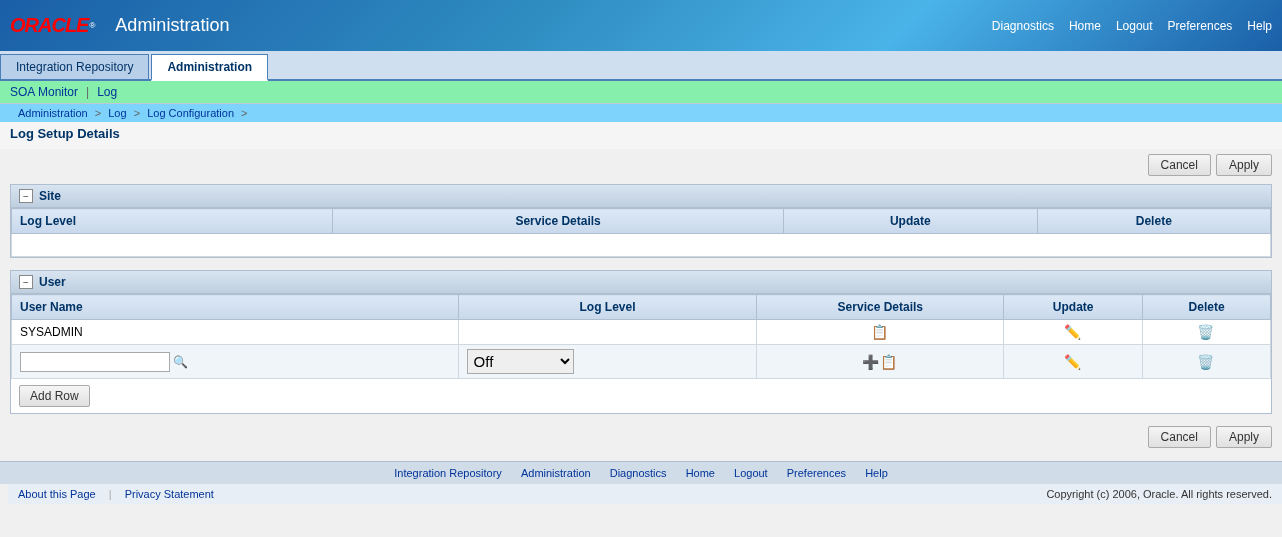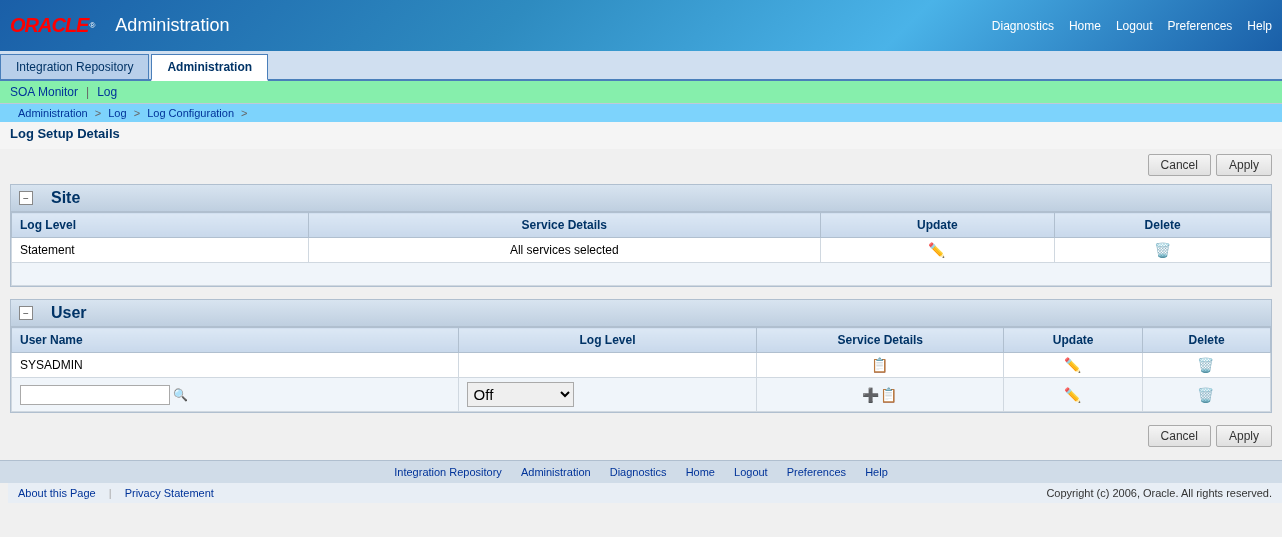--- a/index.html
+++ b/index.html
@@ -143,22 +143,21 @@
       display: inline-flex;
       align-items: center;
       justify-content: center;
       font-size: 10px;
       cursor: pointer;
       color: #444;
     }
     .section-title {
       font-weight: bold;
       color: #003366;
-      font-size: 16px;
-      margin-left: 12px;
+      font-size: 12px;
     }
 
     
     .data-table {
       width: 100%;
       border-collapse: collapse;
       font-size: 12px;
     }
     .data-table th {
       background: linear-gradient(to bottom, #dce8f5, #c8d8eb);
@@ -317,30 +316,20 @@
       <thead>
         <tr>
           <th class="left">Log Level</th>
           <th>Service Details</th>
           <th>Update</th>
           <th>Delete</th>
         </tr>
       </thead>
       <tbody>
         <tr>
-          <td>Statement</td>
-          <td class="center">All services selected</td>
-          <td class="center">
-            <span class="icon-btn pencil-icon">✏️</span>
-          </td>
-          <td class="center">
-            <span class="icon-btn trash-icon">🗑️</span>
-          </td>
-        </tr>
-        <tr>
           <td colspan="4" style="height:10px;">&nbsp;</td>
         </tr>
       </tbody>
     </table>
   </div>
 
   <div class="section">
     <div class="section-header">
       <span class="collapse-icon">−</span>
       <span class="section-title">User</span>
@@ -390,20 +379,23 @@
           </td>
           <td class="center">
             <span class="icon-btn" style="color:#aaa; font-size:14px;">✏️</span>
           </td>
           <td class="center">
             <span class="icon-btn trash-icon">🗑️</span>
           </td>
         </tr>
       </tbody>
     </table>
+    <div>
+      <button class="add-row-btn">Add Row</button>
+    </div>
   </div>
 
   <div class="action-bar">
     <button class="btn">Cancel</button>
     <button class="btn">Apply</button>
   </div>
 
 </div>
 
 <div class="footer-links">

